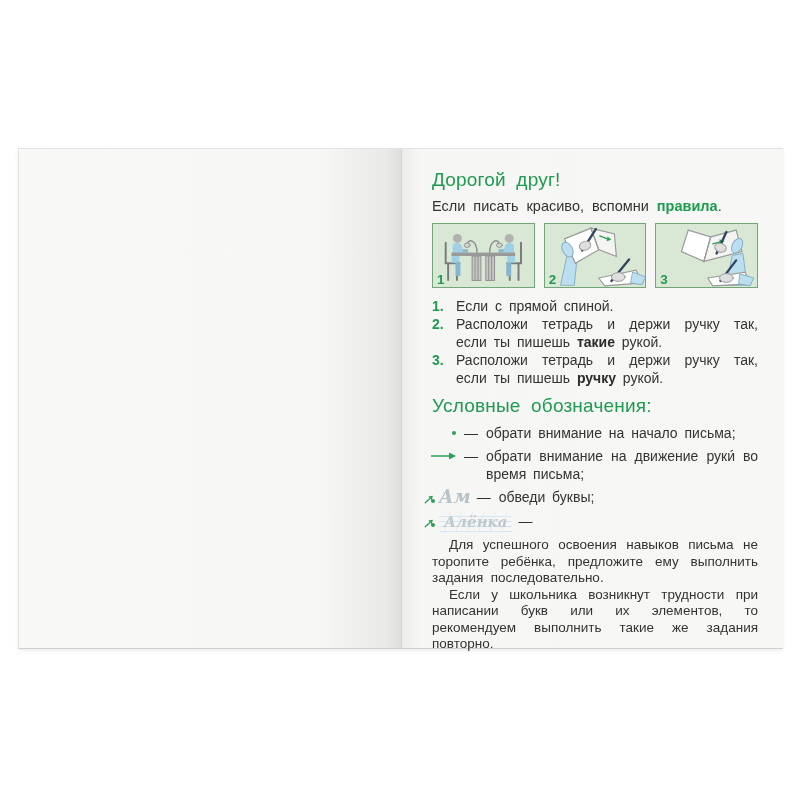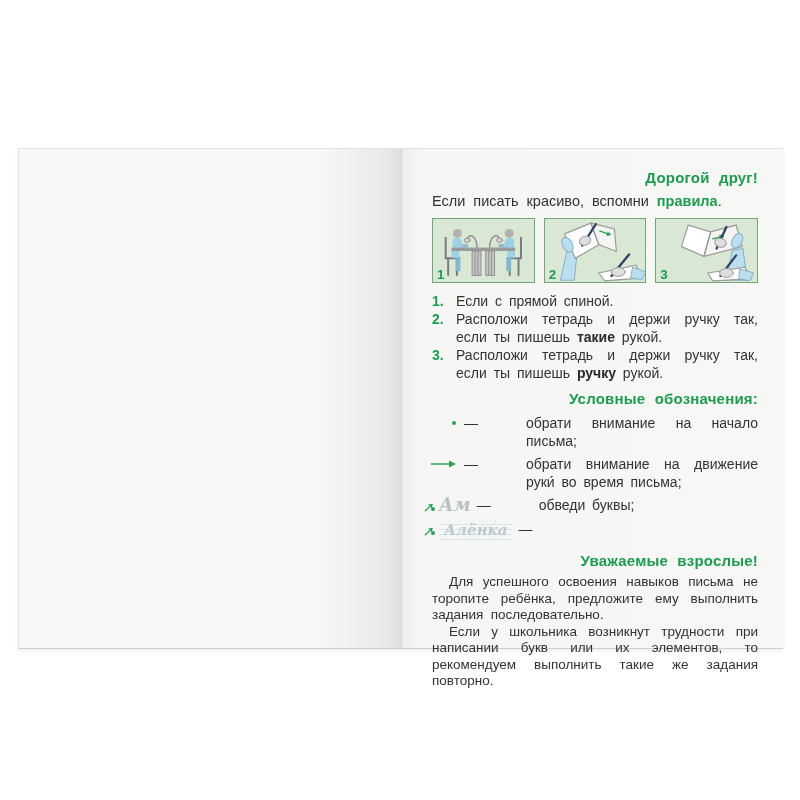--- a/index.html
+++ b/index.html
@@ -23,22 +23,22 @@
   }
   .page-right{
     position:absolute;left:383px;top:0;width:382px;height:100%;
     background:linear-gradient(to right,#ececea 0%,#f6f6f4 5%,#f7f7f5 100%);
     box-sizing:border-box;
     padding:16px 26px 0 30px;
   }
 
   
   .green-h{
-    margin:4px 0 6px 0;text-align:right;
-    font-size:15px;font-weight:bold;color:#1f9b51;
+    margin:4px 0 6px 0;text-align:left;
+    font-size:19px;font-weight:normal;color:#1f9b51;
     word-spacing:5px;letter-spacing:0.2px;
   }
   .intro{
     margin:0 0 7px 0;font-size:14.5px;line-height:19px;
     word-spacing:4px;text-align:justify;
   }
   .intro .hl{color:#1f9b51;font-weight:bold;}
 
   
   .figures{display:flex;gap:9px;margin:2px 0 9px 0;}
@@ -59,21 +59,21 @@
   .rules .txt{flex:1;text-align:justify;word-spacing:3px;}
   .rules .txt b{color:#2b2b2b;}
 
   
   .legend-h{margin:8px 0 7px 0;}
   .legend-row{display:flex;align-items:flex-start;margin-bottom:5px;font-size:14px;line-height:18px;}
   .sym{position:relative;flex:0 0 26px;height:17px;}
   .symwrap{position:absolute;right:2px;top:50%;transform:translateY(-50%);
     white-space:nowrap;display:flex;align-items:center;gap:3px;}
   .dash{flex:0 0 auto;margin:0 8px 0 6px;color:#333;}
-  .ltxt{flex:1;text-align:justify;word-spacing:3px;margin-left:40px;}
+  .ltxt{flex:1;text-align:justify;word-spacing:3px;}
   .dot{display:inline-block;width:4px;height:4px;border-radius:2px;background:#2f9e57;}
   .sample-row .sym-free{flex:0 0 auto;margin-left:-10px;position:relative;white-space:nowrap;}
   .cursive{
     font-family:"DejaVu Serif",serif;font-style:italic;
     color:#b7c3c6;
     font-weight:bold;
   }
   .sample-letters{font-size:18px;line-height:18px;}
   .sample-word{
     font-size:15px;line-height:20px;padding:1px 5px 2px 5px;color:#bfc9cc;
@@ -237,19 +237,18 @@
       <div class="sym-free">
         <span class="mini-arrow"><svg width="11" height="6" viewBox="0 0 11 6">
               <line x1="0" y1="3" x2="7" y2="3" stroke="#2f9e57" stroke-width="1.3"></line>
               <polygon points="7,0.5 11,3 7,5.5" fill="#2f9e57"></polygon>
             </svg></span><span class="dot"></span>
         <span class="cursive sample-word">Алёнка</span>
       </div>
       <div class="dash">—</div>
     </div>
 
-    <h2 class="green-h adults-h">Уважаемые взрослые!</h2>
 
     <p class="para">Для успешного освоения навыков письма не торопите ребёнка, предложите ему выполнить задания последовательно.</p>
     <p class="para">Если у школьника возникнут трудности при написании букв или их элементов, то рекомендуем выполнить такие же задания повторно.</p>
 
   </div>
 </div>
 
 </body></html>

